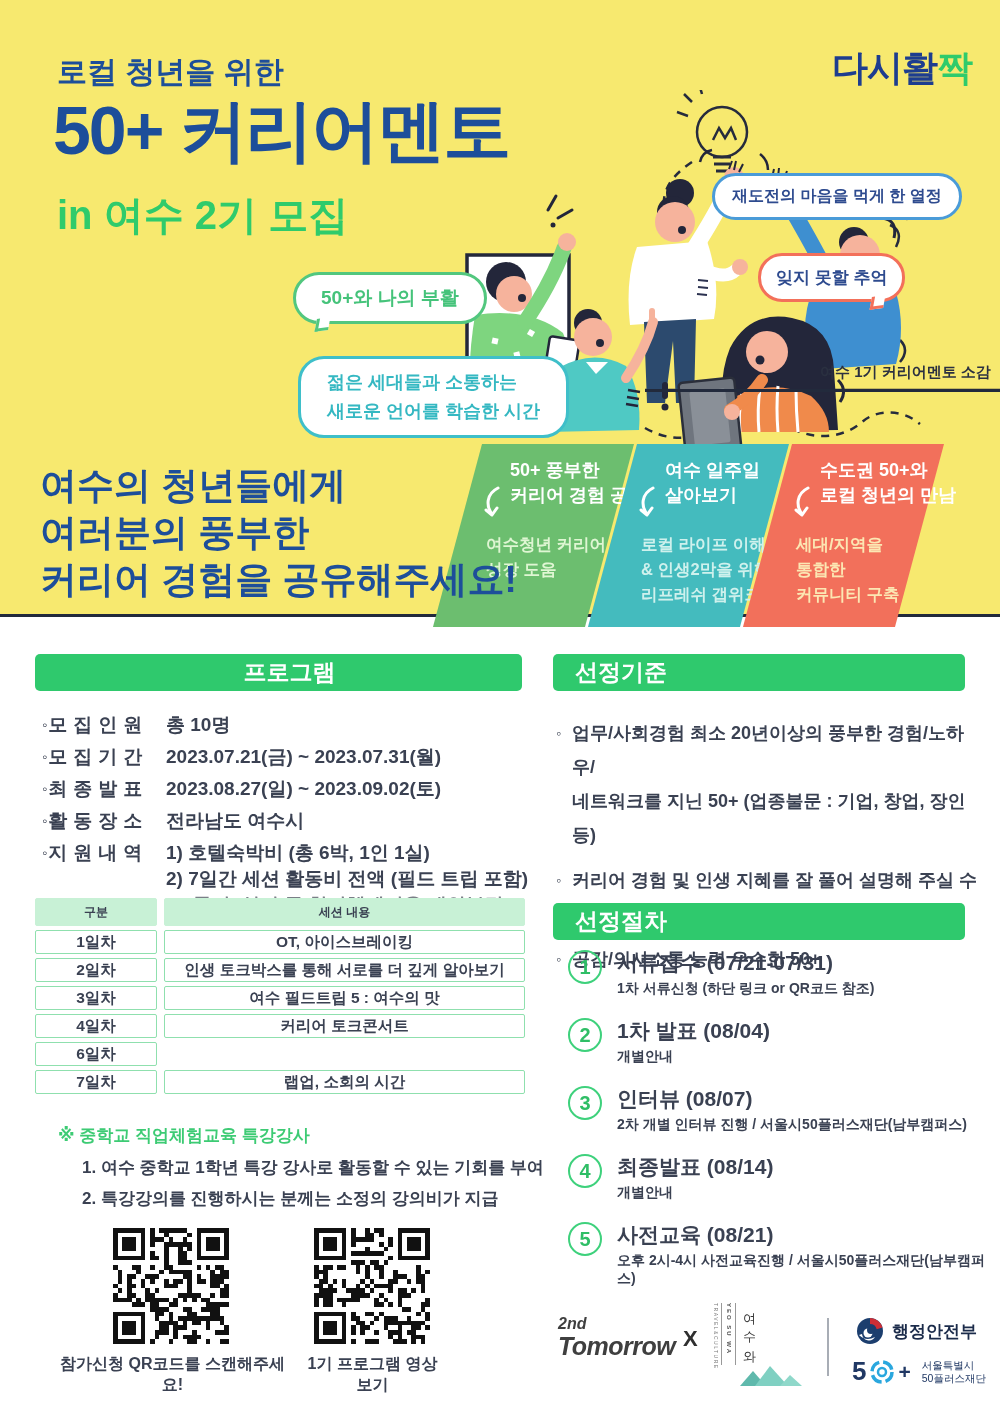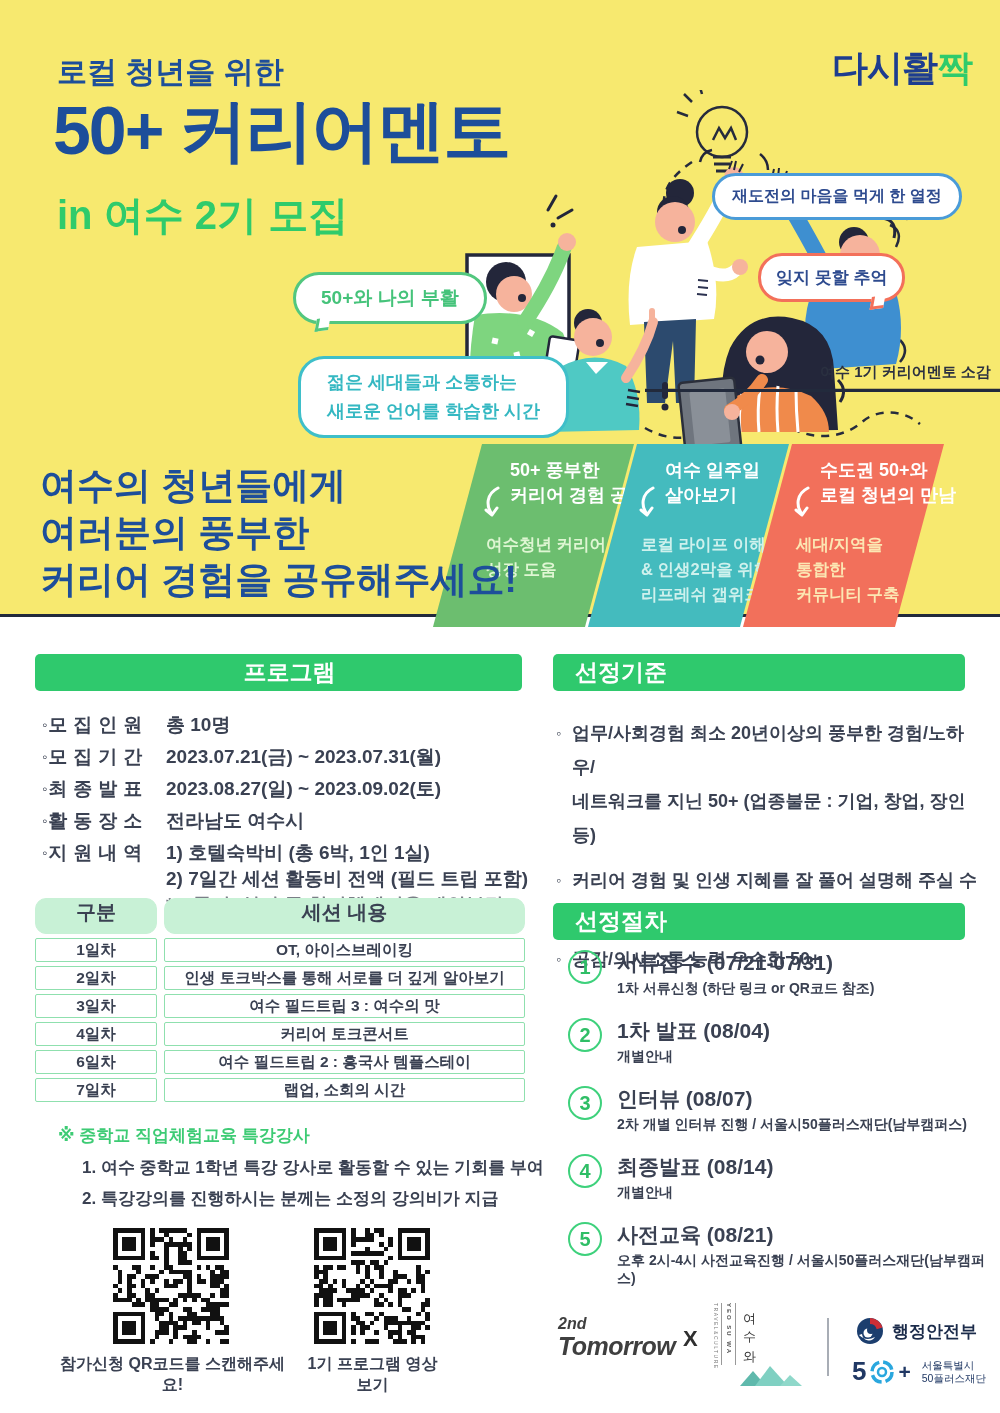--- a/index.html
+++ b/index.html
@@ -52,21 +52,21 @@
   .p-label{letter-spacing:6px;white-space:nowrap;}
   .p-label .dot{letter-spacing:0;margin-right:1px;font-size:15px;vertical-align:1px;}
   .p-value{line-height:26px;}
   .p-extra{line-height:26px;}
   .p-muted{color:#7A7F87;line-height:26px;}
 
   
   .stable{position:absolute;left:35px;top:898px;width:490px;}
   .srow{display:flex;gap:7px;margin-bottom:4px;}
   .scell{border:1.5px solid var(--tbl-border);background:#fff;border-radius:2px;height:24px;line-height:22px;text-align:center;font-size:15.5px;font-weight:700;color:var(--ink);}
-  .shead .scell{background:var(--greenlite);border-color:var(--greenlite);height:36px;line-height:27px;font-size:20px;border-radius:11px;}
+  .shead .scell{background:var(--greenlite);border-color:var(--greenlite);height:28px;line-height:27px;font-size:12px;}
   .c1{width:122px;} .c2{flex:1;}
 
   
   .note-title{position:absolute;left:58px;top:1124px;font-size:17px;font-weight:800;color:#3DCB74;}
   .note-lines{position:absolute;left:82px;top:1152px;font-size:17px;font-weight:700;color:var(--ink);line-height:31px;white-space:pre-line;}
 
   
   .criteria{position:absolute;left:556px;top:716px;width:428px;display:flex;flex-direction:column;gap:11px;}
   .crit-item{display:flex;font-size:18px;font-weight:700;color:var(--ink);line-height:34px;}
   .crit-item .dot{width:16px;font-size:14px;line-height:34px;}
@@ -304,29 +304,28 @@
     <div class="srow">
       <div class="scell c1">1일차</div>
       <div class="scell c2">OT, 아이스브레이킹</div>
     </div>
     <div class="srow">
       <div class="scell c1">2일차</div>
       <div class="scell c2">인생 토크박스를 통해 서로를 더 깊게 알아보기</div>
     </div>
     <div class="srow">
       <div class="scell c1">3일차</div>
-      <div class="scell c2">여수 필드트립 3 : 여수의 맛</div>
+      <div class="scell c2">여수 필드트립 5 : 여수의 맛</div>
     </div>
     <div class="srow">
       <div class="scell c1">4일차</div>
       <div class="scell c2">커리어 토크콘서트</div>
     </div>
     <div class="srow">
       <div class="scell c1">6일차</div>
-      <div class="scell c2">여수 필드트립 2 : 흥국사 템플스테이</div>
     </div>
     <div class="srow">
       <div class="scell c1">7일차</div>
       <div class="scell c2">랩업, 소회의 시간</div>
     </div>
   </div>
 
   <div class="note-title">※ 중학교 직업체험교육 특강강사</div>
   <div class="note-lines">1. 여수 중학교 1학년 특강 강사로 활동할 수 있는 기회를 부여
 2. 특강강의를 진행하시는 분께는 소정의 강의비가 지급</div>

